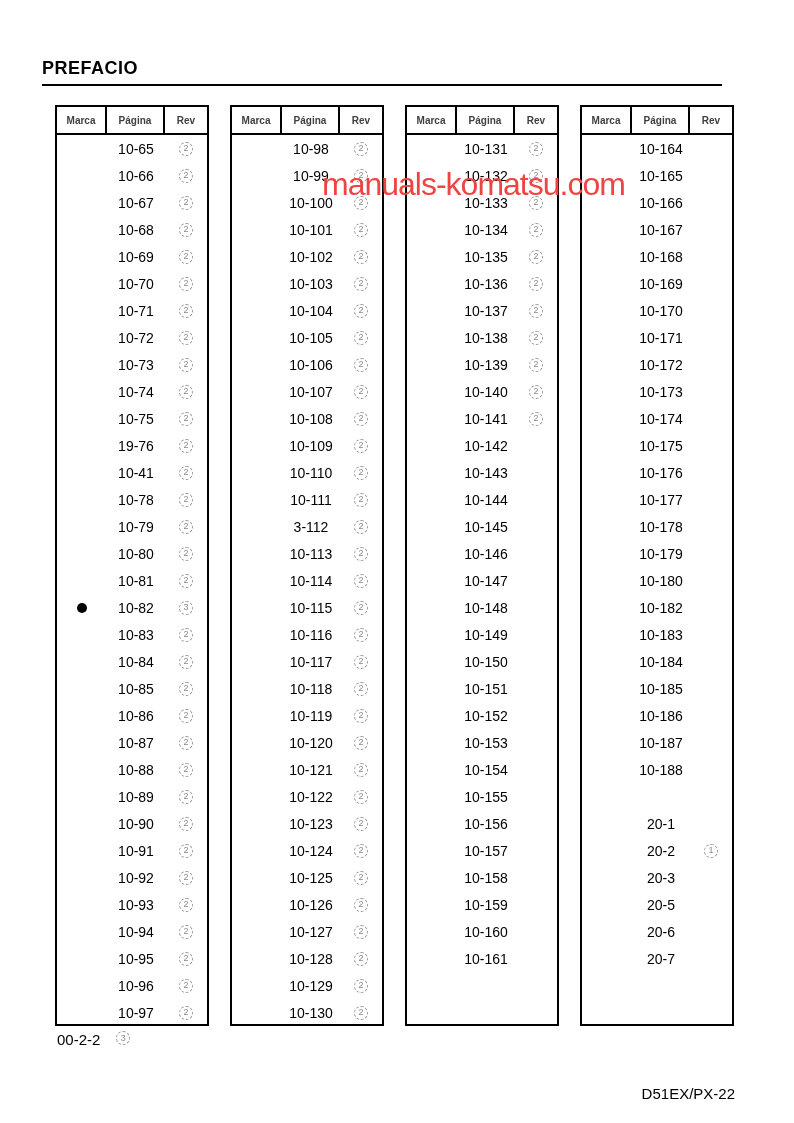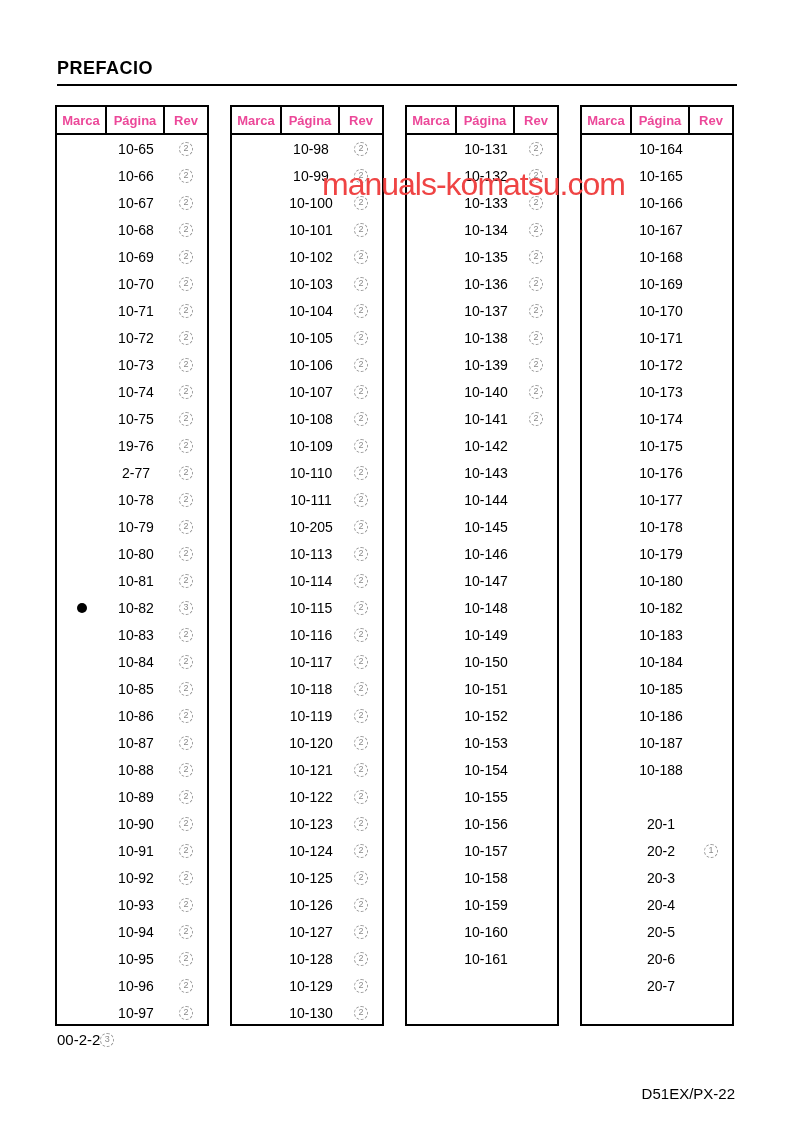--- a/index.html
+++ b/index.html
@@ -2,57 +2,57 @@
 <html><head>
 <meta charset="utf-8">
 <style>
   html,body { margin:0; padding:0; background:#e8e8e8; }
   .page {
     position:relative; width:794px; height:1123px; margin:0 auto;
     background:#ffffff; font-family:"Liberation Sans", sans-serif; color:#111;
     overflow:hidden;
   }
   .header-rule {
-    position:absolute; left:57px; top:58px; width:680px;
+    position:absolute; left:42px; top:58px; width:680px;
     border-bottom:2px solid #000; padding-bottom:5px;
   }
   .page-title {
     font-size:18px; font-weight:bold; letter-spacing:0.5px; color:#000;
   }
   .watermark {
     position:absolute; left:322px; top:166px; z-index:5;
     font-size:32px; color:#ef4444; letter-spacing:-1px; white-space:nowrap;
   }
   .ptable {
     position:absolute; top:105px; width:150px; height:917px;
     border:2px solid #000; box-sizing:content-box; background:transparent;
   }
   .t1 { left:55px; } .t2 { left:230px; } .t3 { left:405px; } .t4 { left:580px; }
   .thead { display:flex; height:26px; border-bottom:2px solid #000; }
   .th {
     display:flex; align-items:center; justify-content:center;
-    font-weight:bold; font-size:13px; color:#ec4899;
+    font-weight:bold; font-size:10px; color:#404040;
     border-right:2px solid #000; box-sizing:border-box;
   }
   .th:last-child { border-right:none; }
   .th-marca { width:50px; } .th-pag { width:58px; } .th-rev { width:42px; }
   .tbody { display:block; }
   .trow { display:flex; align-items:center; height:27px; }
   .c-marca { width:50px; display:flex; justify-content:center; align-items:center; }
   .c-pag { width:58px; text-align:center; font-size:14px; color:#000; }
   .c-rev { width:42px; display:flex; justify-content:center; align-items:center; }
   .dot { width:10px; height:10px; border-radius:50%; background:#000; display:inline-block; }
   .rev-circle {
     display:inline-flex; align-items:center; justify-content:center;
     width:12px; height:12px; border:1px dashed #999; border-radius:50%;
     font-size:9px; line-height:1; color:#8a8a8a;
   }
   .footer-left {
     position:absolute; left:57px; top:1031px; font-size:15px; color:#000;
-    display:flex; align-items:center; gap:0;
+    display:flex; align-items:flex-start; gap:16px;
   }
   .footer-right {
     position:absolute; right:59px; top:1085px; font-size:15px; color:#000;
   }
 </style>
 </head>
 <body>
 
 <div class="page">
 
@@ -148,21 +148,21 @@
         </div>
         <div class="trow">
           <span class="c-marca"></span>
           <span class="c-pag">19-76</span>
           <span class="c-rev">
             <span class="rev-circle">2</span>
           </span>
         </div>
         <div class="trow">
           <span class="c-marca"></span>
-          <span class="c-pag">2-77</span>
+          <span class="c-pag">10-41</span>
           <span class="c-rev">
             <span class="rev-circle">2</span>
           </span>
         </div>
         <div class="trow">
           <span class="c-marca"></span>
           <span class="c-pag">10-78</span>
           <span class="c-rev">
             <span class="rev-circle">2</span>
           </span>
@@ -405,21 +405,21 @@
         </div>
         <div class="trow">
           <span class="c-marca"></span>
           <span class="c-pag">10-111</span>
           <span class="c-rev">
             <span class="rev-circle">2</span>
           </span>
         </div>
         <div class="trow">
           <span class="c-marca"></span>
-          <span class="c-pag">10-205</span>
+          <span class="c-pag">3-112</span>
           <span class="c-rev">
             <span class="rev-circle">2</span>
           </span>
         </div>
         <div class="trow">
           <span class="c-marca"></span>
           <span class="c-pag">10-113</span>
           <span class="c-rev">
             <span class="rev-circle">2</span>
           </span>
@@ -873,25 +873,20 @@
         <div class="trow">
           <span class="c-marca"></span>
           <span class="c-pag">20-2</span>
           <span class="c-rev">
             <span class="rev-circle">1</span>
           </span>
         </div>
         <div class="trow">
           <span class="c-marca"></span>
           <span class="c-pag">20-3</span>
-          <span class="c-rev"></span>
-        </div>
-        <div class="trow">
-          <span class="c-marca"></span>
-          <span class="c-pag">20-4</span>
           <span class="c-rev"></span>
         </div>
         <div class="trow">
           <span class="c-marca"></span>
           <span class="c-pag">20-5</span>
           <span class="c-rev"></span>
         </div>
         <div class="trow">
           <span class="c-marca"></span>
           <span class="c-pag">20-6</span>

